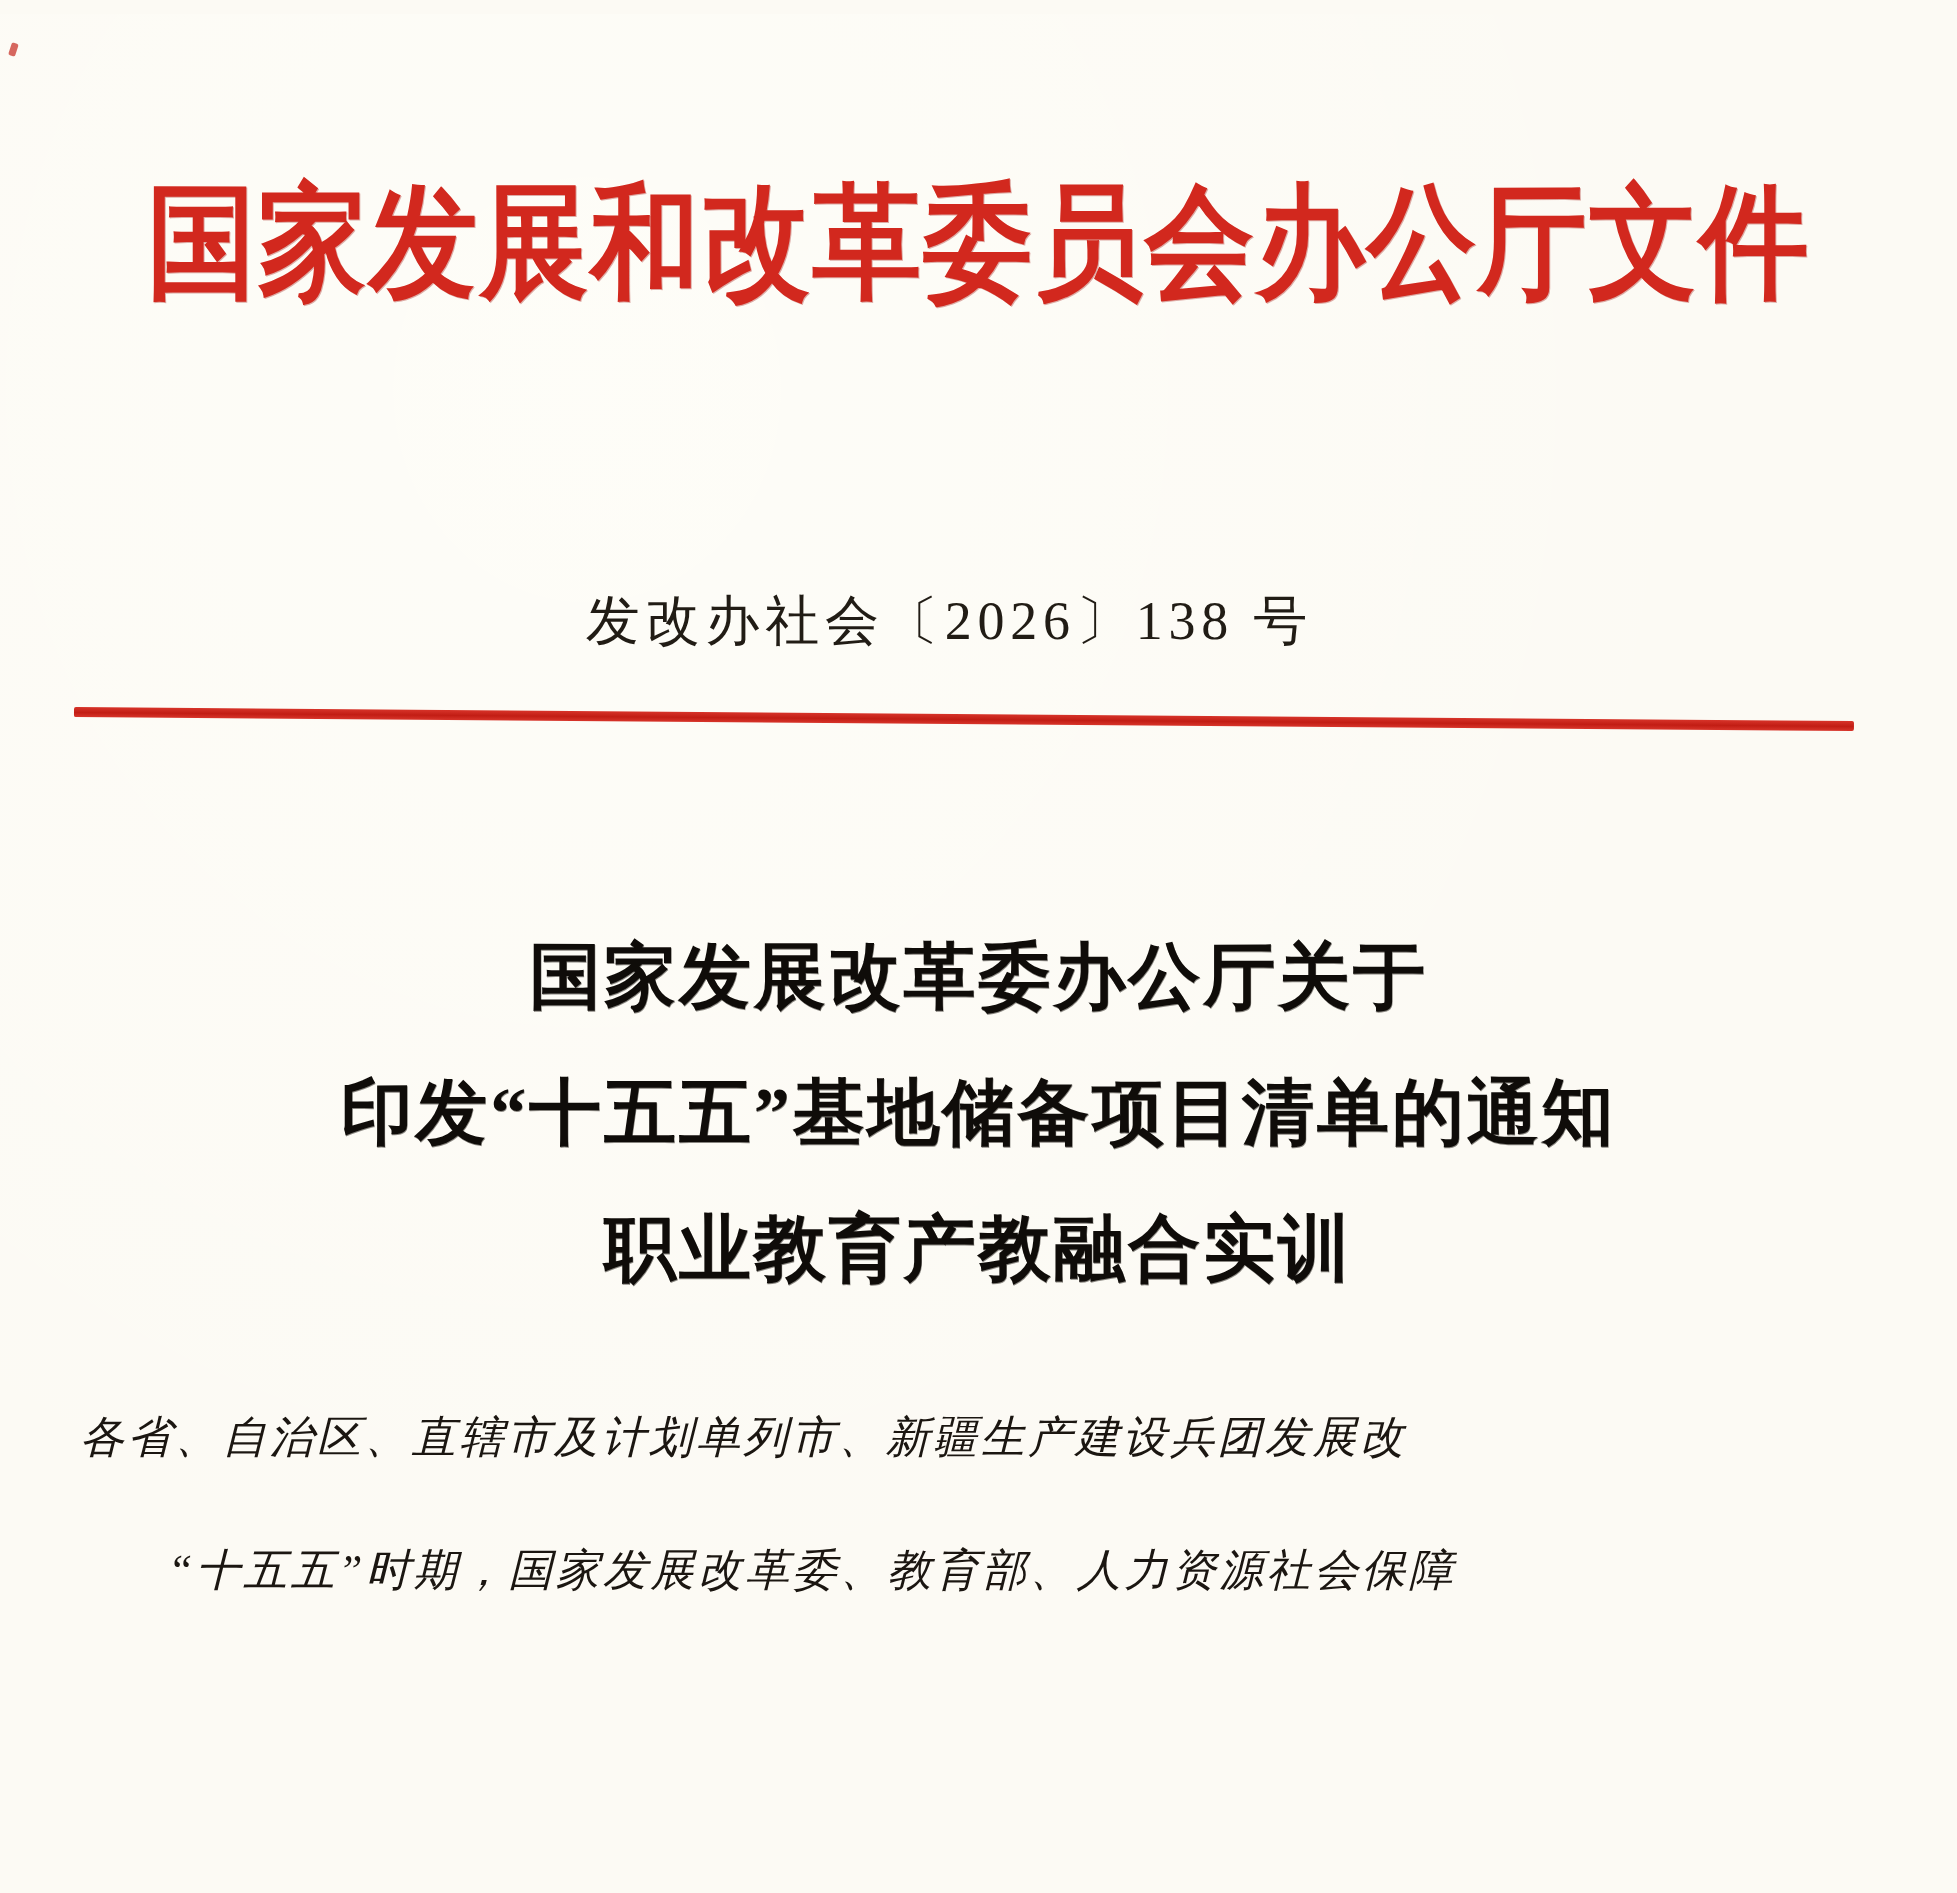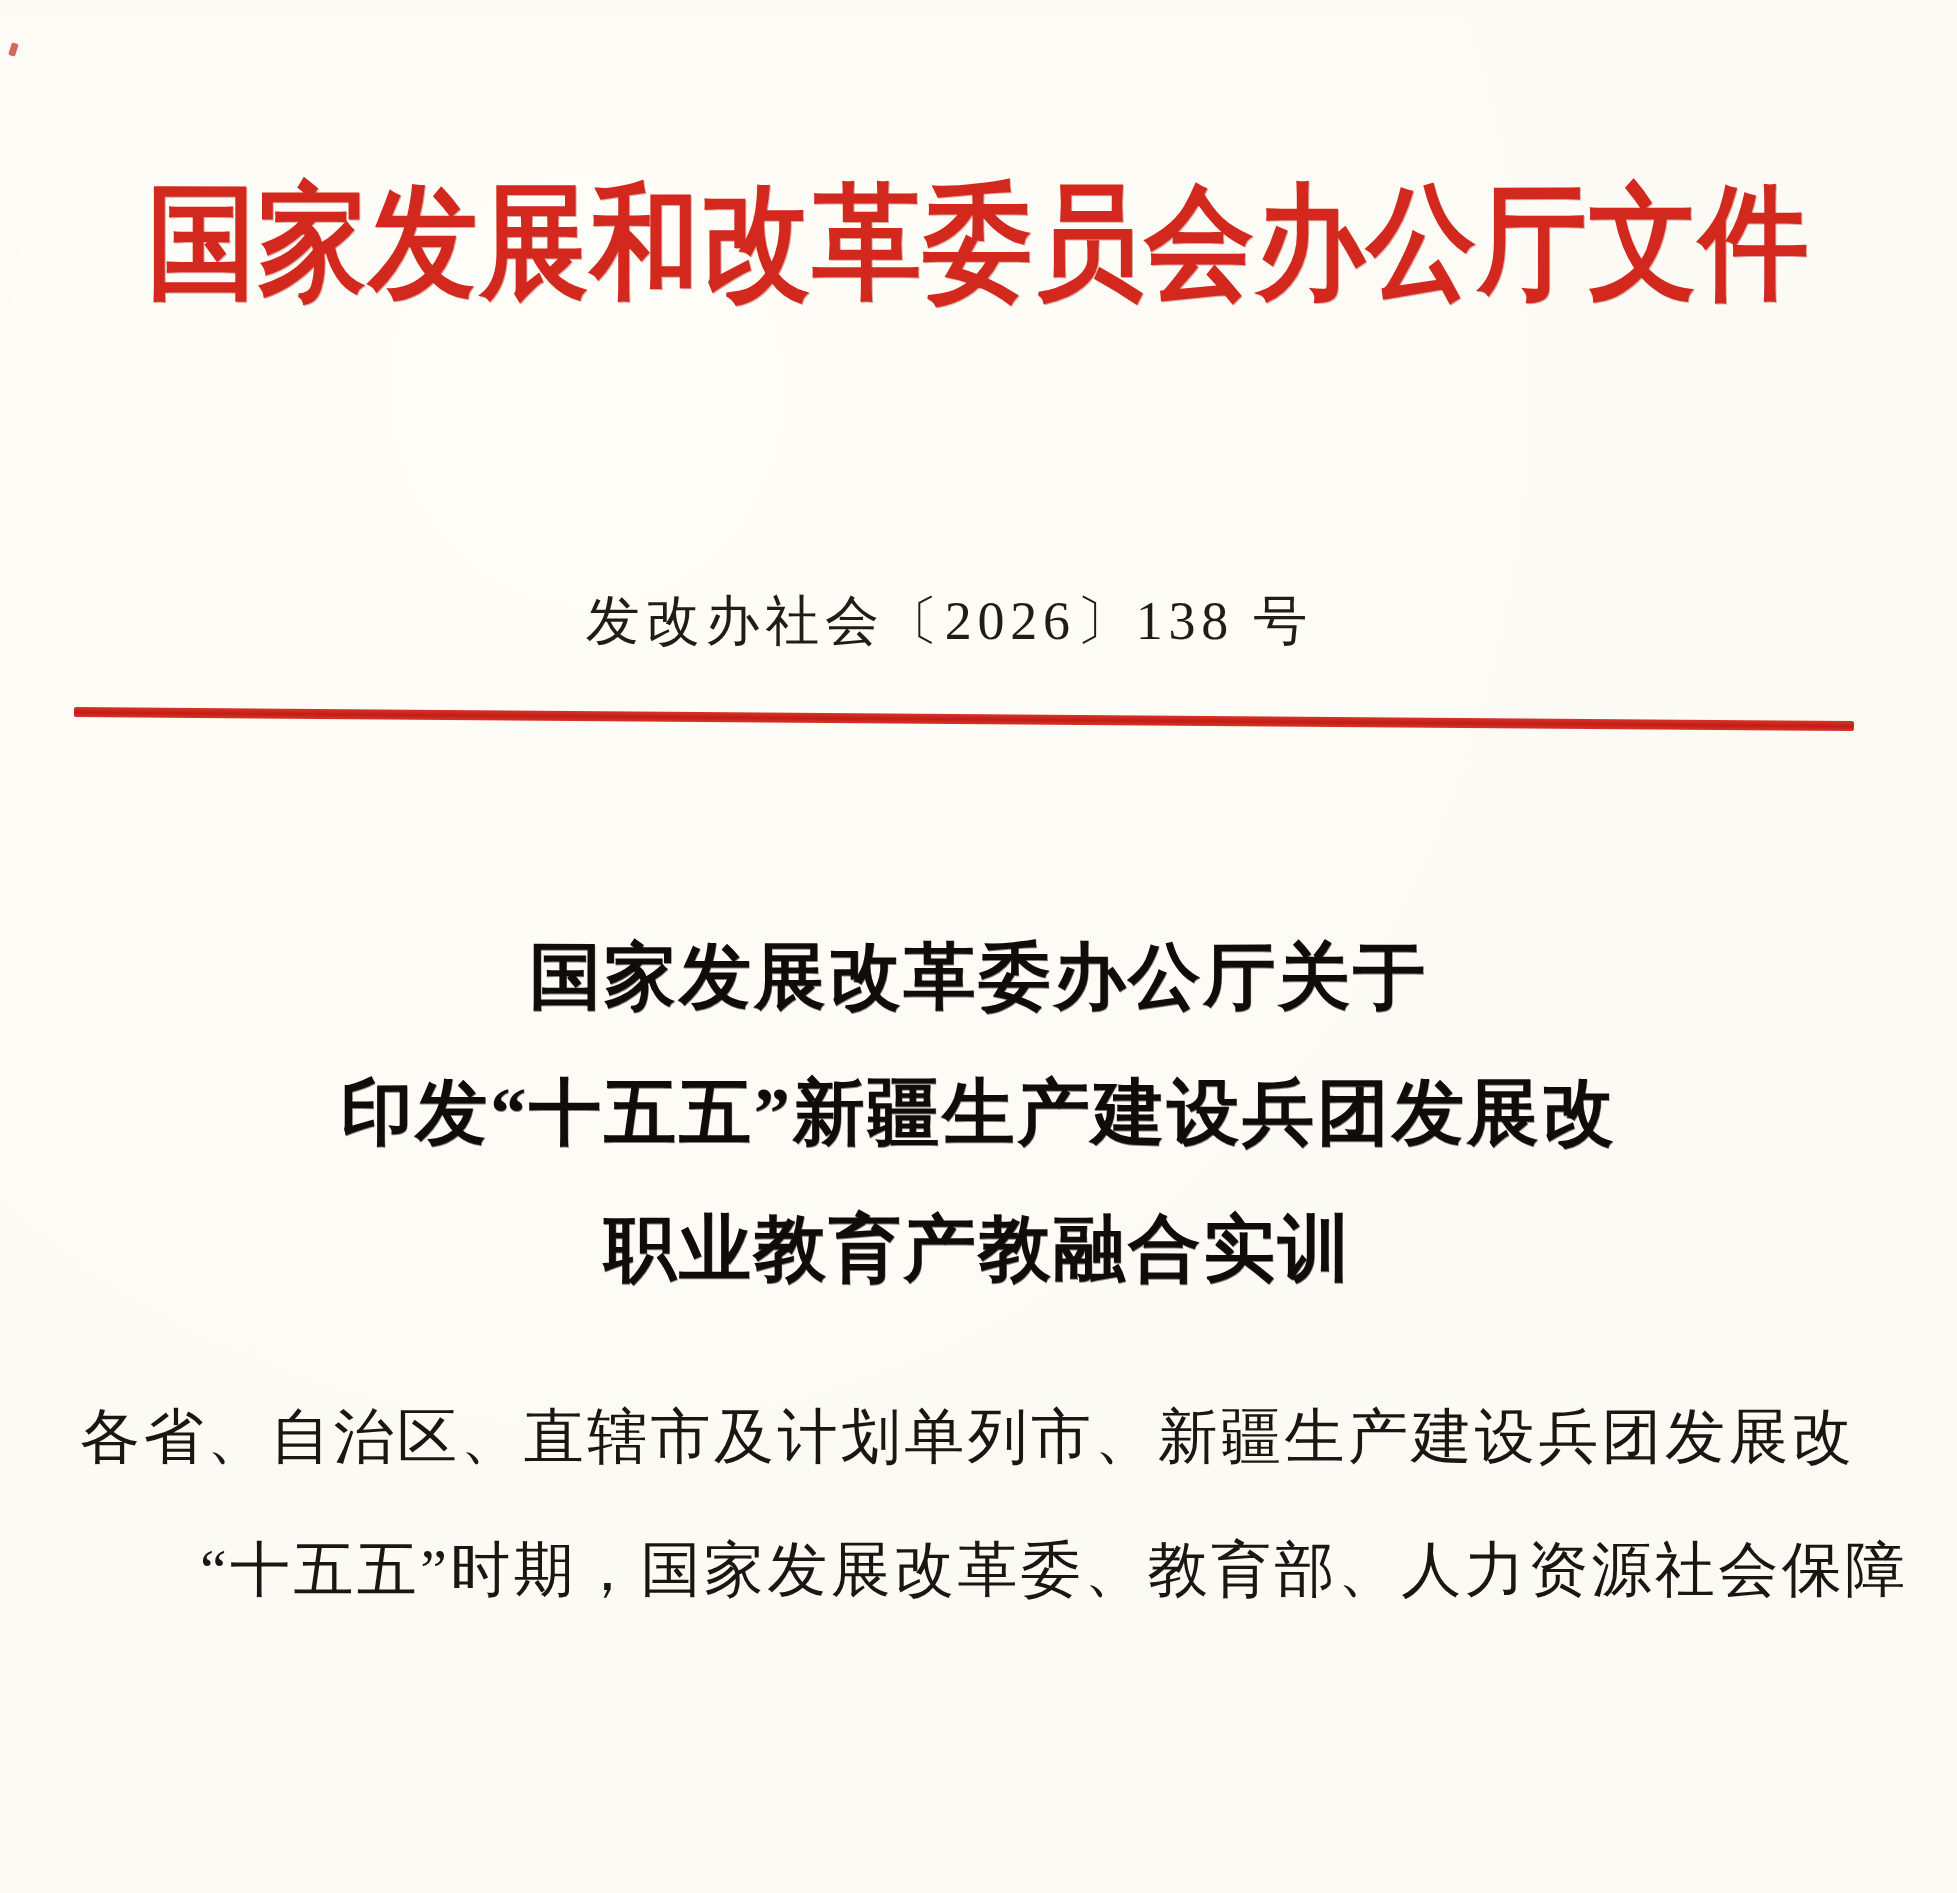--- a/index.html
+++ b/index.html
@@ -90,45 +90,46 @@
     text-shadow: 0.5px 0.5px 0 rgba(20,15,10,0.5);
   }
   .doc-body {
     position: absolute;
     top: 1357px;
     left: 80px;
     right: 56px;
     color: #1b1611;
   }
   .body-line {
-    font-size: 60px;
+    font-size: 44px;
     letter-spacing: 3.4px;
     line-height: 133px;
     white-space: nowrap;
+    font-style: italic;
   }
   .body-line.indent {
     text-indent: 2em;
   }
 </style>
 </head>
 <body>
 
 <div class="page">
 
   <div class="scan-speck"></div>
 
   <div class="agency-header">国家发展和改革委员会办公厅文件</div>
 
   <div class="doc-number">发改办社会〔2026〕138 号</div>
 
   <div class="red-divider"></div>
 
   <div class="doc-title">
     <div class="title-line">国家发展改革委办公厅关于</div>
-    <div class="title-line">印发“十五五”新疆生产建设兵团发展改</div>
+    <div class="title-line">印发“十五五”基地储备项目清单的通知</div>
     <div class="title-line">职业教育产教融合实训</div>
   </div>
 
   <div class="doc-body">
     <div class="body-line">各省、自治区、直辖市及计划单列市、新疆生产建设兵团发展改</div>
     <div class="body-line indent">“十五五”时期，国家发展改革委、教育部、人力资源社会保障</div>
   </div>
 
 </div>
 

